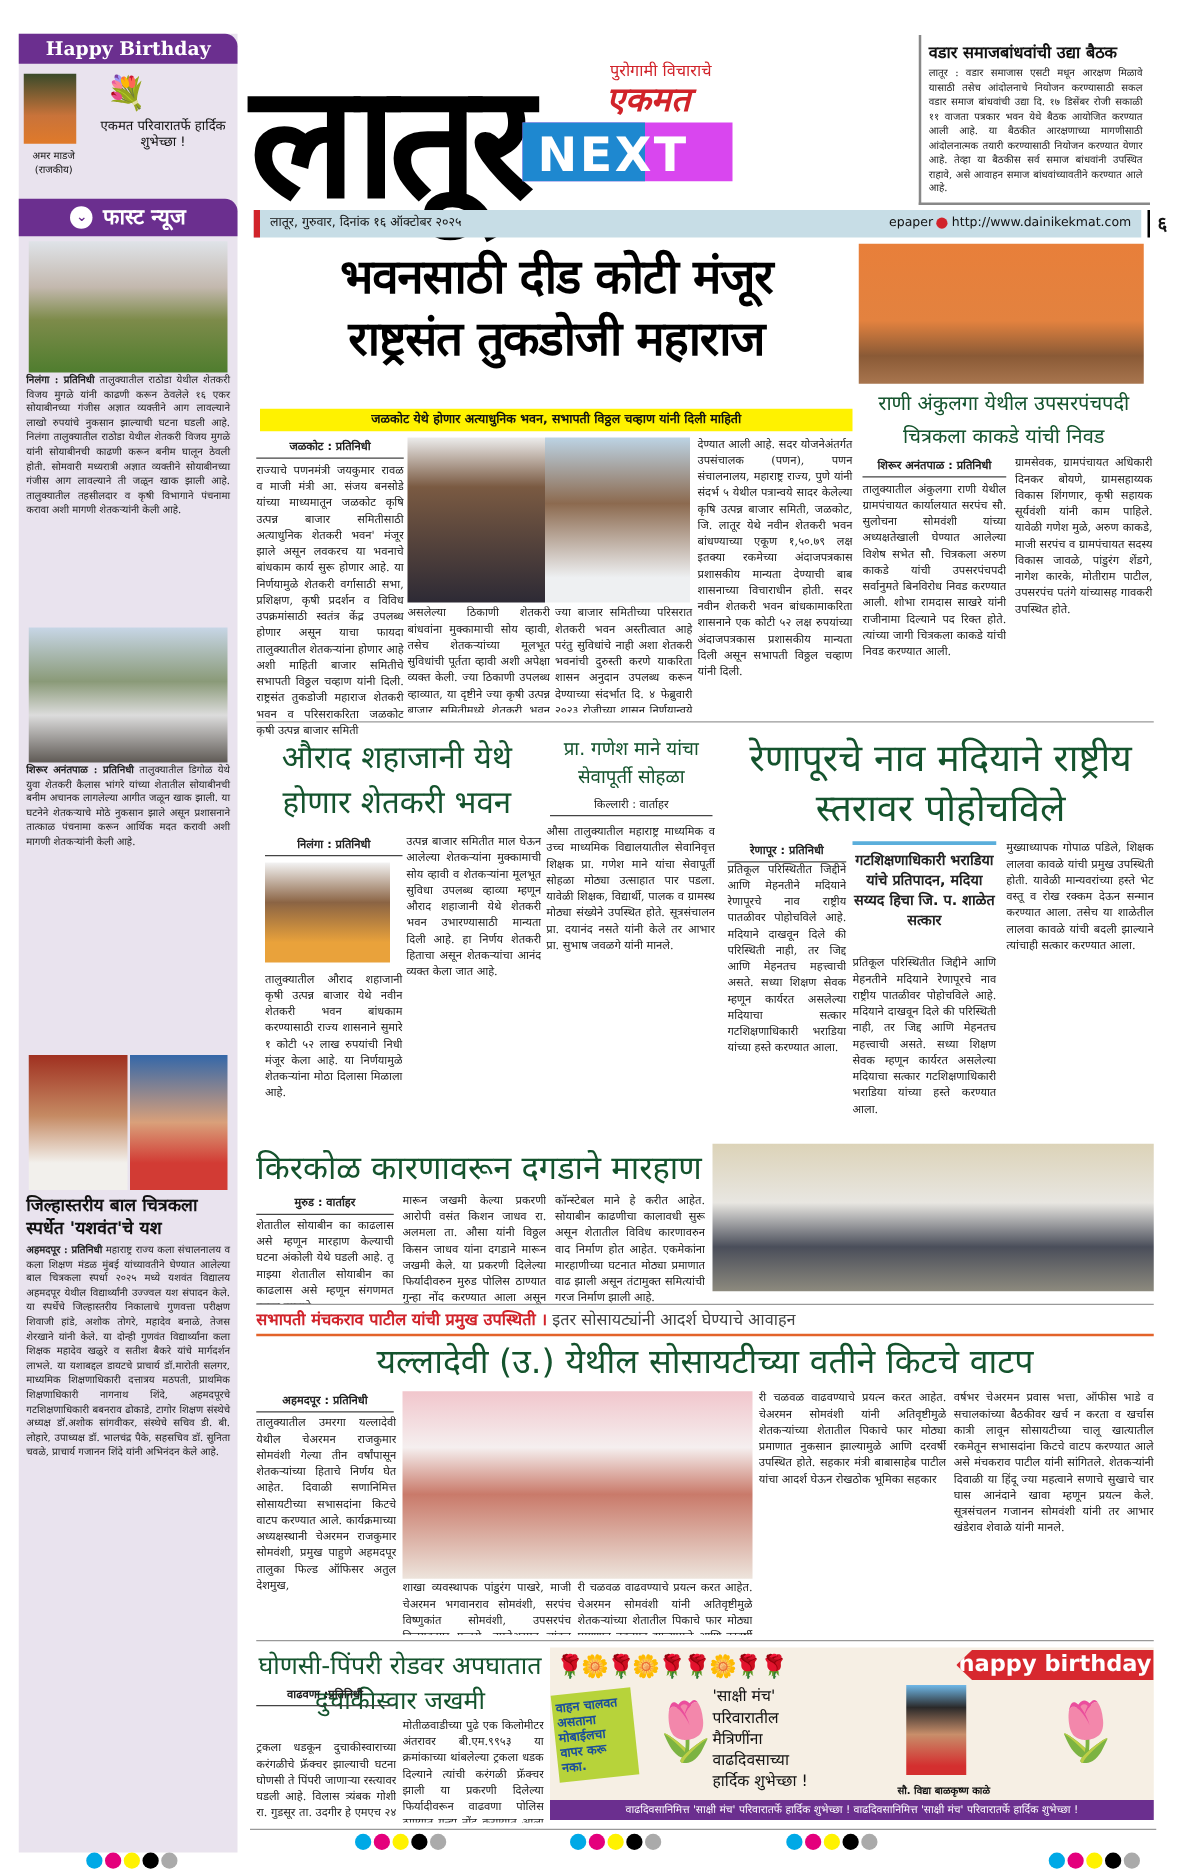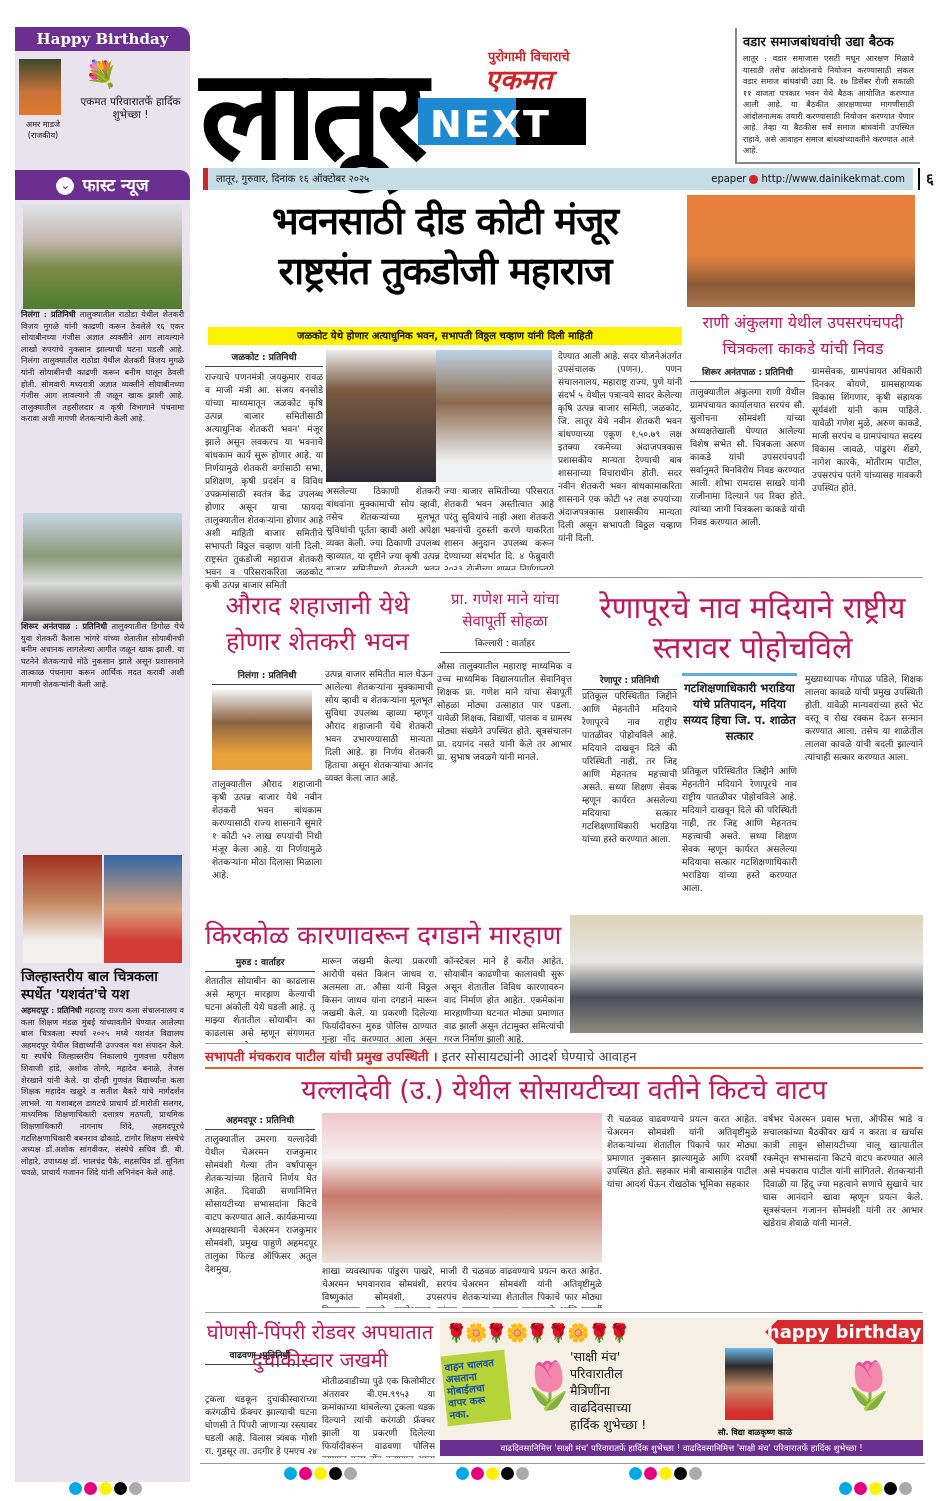--- a/index.html
+++ b/index.html
@@ -10,51 +10,51 @@
 .photo{background:linear-gradient(135deg,#9a8a7a,#c9b8a3 40%,#6f6152);}
 
 #leftcol{left:15px;top:27px;width:175px;height:1455px;background:#e9e3ee}
 .purple-head{background:#6b2f8f;color:#fff;font-weight:bold;text-align:center;border-top-right-radius:10px}
 .hb-title{font-family:"DejaVu Serif",serif;font-size:15px;height:24px;line-height:24px}
 .fn-title{font-size:17px;height:30px;line-height:30px}
 .fn-head{font-size:14px;font-weight:bold;line-height:18px;padding:4px 6px 2px}
 .chev{display:inline-block;width:18px;height:18px;border-radius:50%;background:#fff;color:#6b2f8f;font-size:11px;line-height:18px;margin-right:8px;vertical-align:middle}
 
 #logo-latur{left:200px;top:50px;font-size:125px;font-weight:bold;line-height:130px;letter-spacing:-6px;color:#000}
-#tag-pur{left:488px;top:47px;color:#d1232a;font-size:13px;font-weight:bold}
+#tag-pur{left:488px;top:47px;color:#d1232a;font-size:13px;font-weight:normal}
 #tag-lok{left:485px;top:60px;color:#d1232a;font-size:27px;font-weight:bold;font-style:italic}
-#next{left:418px;top:98px;width:168px;height:47px;background:#000000}
+#next{left:418px;top:98px;width:168px;height:47px;background:#d946ef}
 #next .blue{position:absolute;left:0;top:0;width:98px;height:47px;background:#1e88d0}
 #next span{position:absolute;left:12px;top:4px;color:#fff;font-size:38px;font-weight:bold;letter-spacing:2px}
 #topbox{left:735px;top:28px;width:185px;height:136px;border-left:2px solid #888;border-bottom:2px solid #888;padding:4px 6px}
 #topbox h3{font-size:13px;font-weight:bold;margin-bottom:3px}
 #datebar{left:203px;top:168px;width:710px;height:22px;background:#c7dde6;border-left:5px solid #d1232a;font-size:10px;line-height:22px;padding-left:8px}
 #pageno{left:918px;top:168px;width:22px;height:22px;border-left:2px solid #000;font-size:15px;font-weight:bold;text-align:center;line-height:22px}
 #epaper{right:40px;top:168px;font-size:10px;line-height:22px}
 .epicon{display:inline-block;width:9px;height:9px;border-radius:50%;background:#d1232a;margin:0 3px;vertical-align:middle}
 
 .h-main{font-weight:bold;color:#000;text-align:center}
 #mainhead{left:200px;top:196px;width:490px;font-size:38px;line-height:50px;letter-spacing:-1px}
 #yellowbar{left:208px;top:327px;width:474px;height:18px;background:#fff200;font-size:10px;font-weight:bold;text-align:center;line-height:18px}
-.hl{font-weight:bold;text-align:center;color:#be185d}
+.hl{font-weight:bold;text-align:center;color:#14532d}
 .cmyk{display:inline-block;width:13px;height:13px;border-radius:50%;margin:0 1px}
 .rule{height:2px;background:#999}
 </style>
 </head>
 <body>
 
 <div id="leftcol" class="abs">
   <div class="purple-head hb-title">Happy Birthday</div>
   <div style="height:108px;position:relative">
     <div class="abs photo" style="left:4px;top:8px;width:42px;height:56px;background:linear-gradient(#3a4a2a,#c9733a 60%,#e07a2a)"></div>
     <div class="abs" style="left:0;top:68px;width:56px;font-size:8px;text-align:center;line-height:11px"><span>अमर माडजे</span><br><span>(राजकीय)</span></div>
     <div class="abs" style="left:70px;top:8px;font-size:26px">💐</div>
     <div class="abs" style="left:58px;top:44px;width:115px;font-size:10.5px;text-align:center;line-height:13px">एकमत परिवारातर्फे हार्दिक शुभेच्छा !</div>
   </div>
-  <div class="purple-head fn-title" style="margin-top:11px"><span class="chev">⌄</span><span>फास्ट न्यूज</span></div>
+  <div class="purple-head fn-title" style="margin-top:0"><span class="chev">⌄</span><span>फास्ट न्यूज</span></div>
 
   <div class="photo" style="margin:4px 8px 0;height:105px;background:linear-gradient(180deg,#dfe3e8 0%,#c3b8ae 35%,#7d8b4a 60%,#4f7d2e 100%)"></div>
   <div class="body-text" style="padding:0 6px;height:200px;overflow:hidden;font-size:8px;line-height:11.6px"><b>निलंगा : प्रतिनिधी</b> <span>तालुक्यातील राठोडा येथील शेतकरी विजय मुगळे यांनी काढणी करून ठेवलेले १६ एकर सोयाबीनच्या गंजीस अज्ञात व्यक्तीने आग लावल्याने लाखो रुपयांचे नुकसान झाल्याची घटना घडली आहे. निलंगा तालुक्यातील राठोडा येथील शेतकरी विजय मुगळे यांनी सोयाबीनची काढणी करून बनीम घालून ठेवली होती. सोमवारी मध्यरात्री अज्ञात व्यक्तीने सोयाबीनच्या गंजीस आग लावल्याने ती जळून खाक झाली आहे. तालुक्यातील तहसीलदार व कृषी विभागाने पंचनामा करावा अशी मागणी शेतकऱ्यांनी केली आहे.</span></div>
 
   <div class="photo" style="margin:4px 8px 0;height:108px;background:linear-gradient(180deg,#c7d6e6 0%,#8a9a78 40%,#dcdcdc 65%,#5f5a55 100%)"></div>
   <div class="body-text" style="padding:0 6px;height:230px;overflow:hidden;font-size:8px;line-height:11.6px"><b>शिरूर अनंतपाळ : प्रतिनिधी</b> <span>तालुक्यातील डिगोळ येथे युवा शेतकरी कैलास भांगरे यांच्या शेतातील सोयाबीनची बनीम अचानक लागलेल्या आगीत जळून खाक झाली. या घटनेने शेतकऱ्याचे मोठे नुकसान झाले असून प्रशासनाने तात्काळ पंचनामा करून आर्थिक मदत करावी अशी मागणी शेतकऱ्यांनी केली आहे.</span></div>
 
   <div style="margin:4px 8px 0;height:108px;display:flex;gap:2px">
     <div style="flex:1;background:linear-gradient(180deg,#a03020,#c58a63 45%,#f2f0ec 80%)"></div>
     <div style="flex:1;background:linear-gradient(180deg,#3467a8,#d9a07a 50%,#d23b34 80%)"></div>

